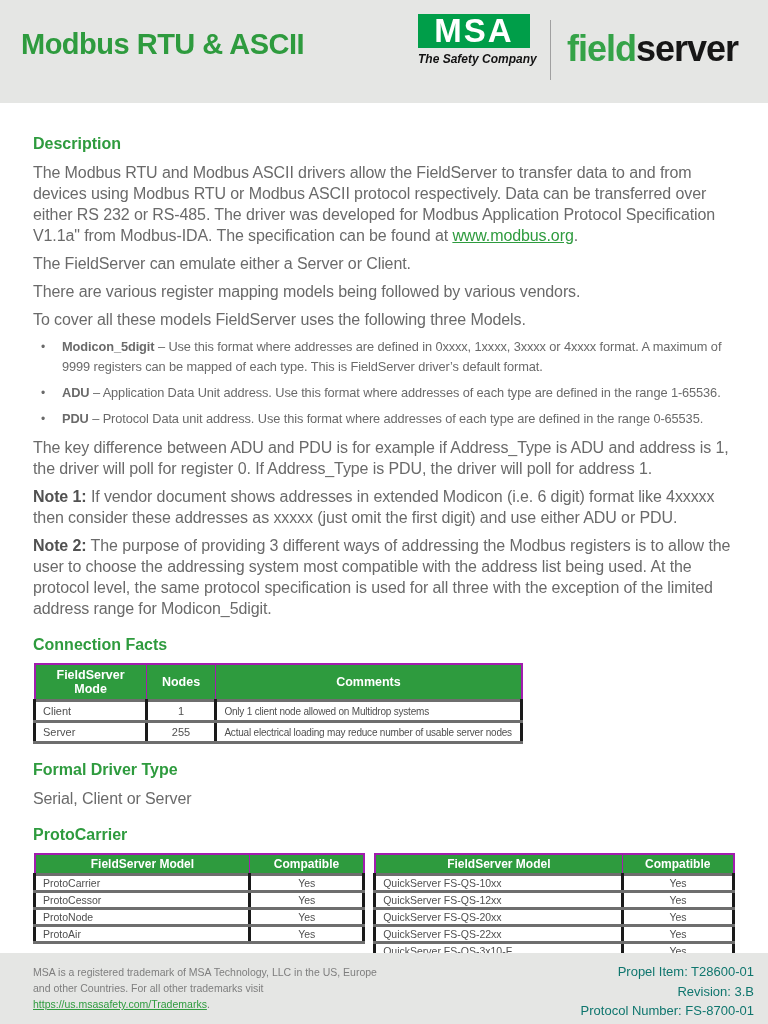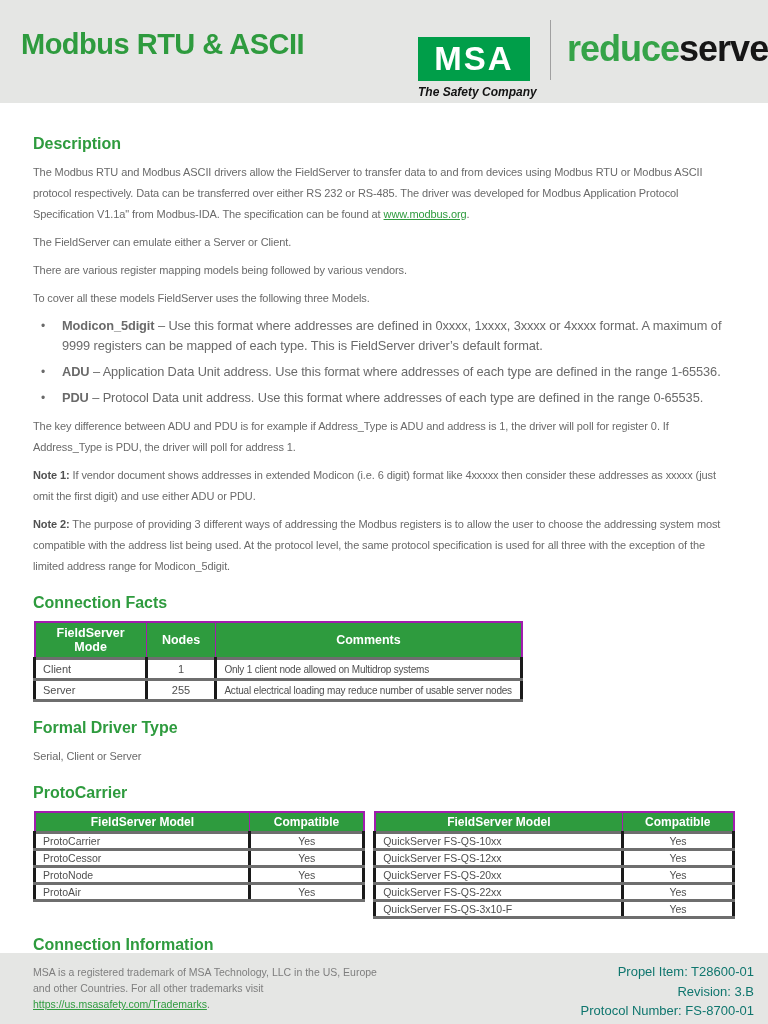--- a/index.html
+++ b/index.html
@@ -15,25 +15,24 @@
   .header {
     position:absolute; top:0; left:0; width:768px; height:103px;
     background:#e5e6e4;
   }
   .page-title {
     position:absolute; left:21px; top:28px;
     font-size:29px; font-weight:bold; color:#2e9b3e; letter-spacing:-0.5px;
   }
   .logo-wrap { position:absolute; left:418px; top:14px; width:112px; }
   .msa-box {
-    width:112px; height:44px; background:#009e49;
+    width:112px; height:34px; background:#009e49;
     display:flex; align-items:center; justify-content:center;
     color:#ffffff; font-size:33px; font-weight:bold; letter-spacing:2px;
     font-family:"Liberation Sans", sans-serif;
-    margin-top:23px;
   }
   .msa-tagline {
     margin-top:4px; width:112px; text-align:center;
     font-size:12px; font-weight:bold; font-style:italic; color:#121212;
     white-space:nowrap;
   }
   .logo-divider {
     position:absolute; left:550px; top:20px; width:1px; height:60px;
     background:#a0a0a0;
   }
@@ -41,21 +40,21 @@
     position:absolute; left:567px; top:31px; font-size:36px; line-height:1;
     letter-spacing:-1px; white-space:nowrap;
   }
   .fs-field  { color:#35a348; font-weight:bold; }
   .fs-server { color:#161616; font-weight:bold; }
 
   
   .content { position:absolute; top:103px; left:0; width:768px; padding:16px 33px 0 33px; }
   h2 { color:#2e9b3e; font-size:16px; font-weight:bold; margin:16px 0 9px 0; }
   .sect { margin-top:17px; }
-  p.body { font-size:11px; line-height:21px; color:#6a6a6a; margin-bottom:7px; letter-spacing:-0.1px; }
+  p.body { font-size:16px; line-height:21px; color:#6a6a6a; margin-bottom:7px; letter-spacing:-0.1px; }
   p.body b, .kv-line b { color:#515151; }
   a.green-link { color:#2e9b3e; text-decoration:underline; cursor:pointer; }
 
   ul.bullets { list-style:none; margin:1px 0 8px 0; }
   ul.bullets li {
     position:relative; padding-left:29px; margin-bottom:6px;
     font-size:12.8px; line-height:20px; color:#6a6a6a; letter-spacing:-0.1px;
   }
   ul.bullets li::before {
     content:"\2022"; position:absolute; left:8px; top:0;
@@ -107,21 +106,21 @@
 <body>
 
 <div class="header">
   <div class="page-title">Modbus RTU &amp; ASCII</div>
   <div class="logo-wrap">
     <div class="msa-box">MSA</div>
     <div class="msa-tagline">The Safety Company</div>
   </div>
   <div class="logo-divider"></div>
   <div class="fieldserver">
-    <span class="fs-field">reduce</span><span class="fs-server">server</span>
+    <span class="fs-field">field</span><span class="fs-server">server</span>
   </div>
 </div>
 
 <div class="content">
 
   <h2>Description</h2>
   <p class="body"><span>The Modbus RTU and Modbus ASCII drivers allow the FieldServer to transfer data to and from devices using Modbus RTU or Modbus ASCII protocol respectively. Data can be transferred over either RS 232 or RS-485. The driver was developed for Modbus Application Protocol Specification V1.1a" from Modbus-IDA. The specification can be found at </span><a class="green-link">www.modbus.org</a><span>.</span></p>
   <p class="body">The FieldServer can emulate either a Server or Client.</p>
   <p class="body">There are various register mapping models being followed by various vendors.</p>
   <p class="body">To cover all these models FieldServer uses the following three Models.</p>

